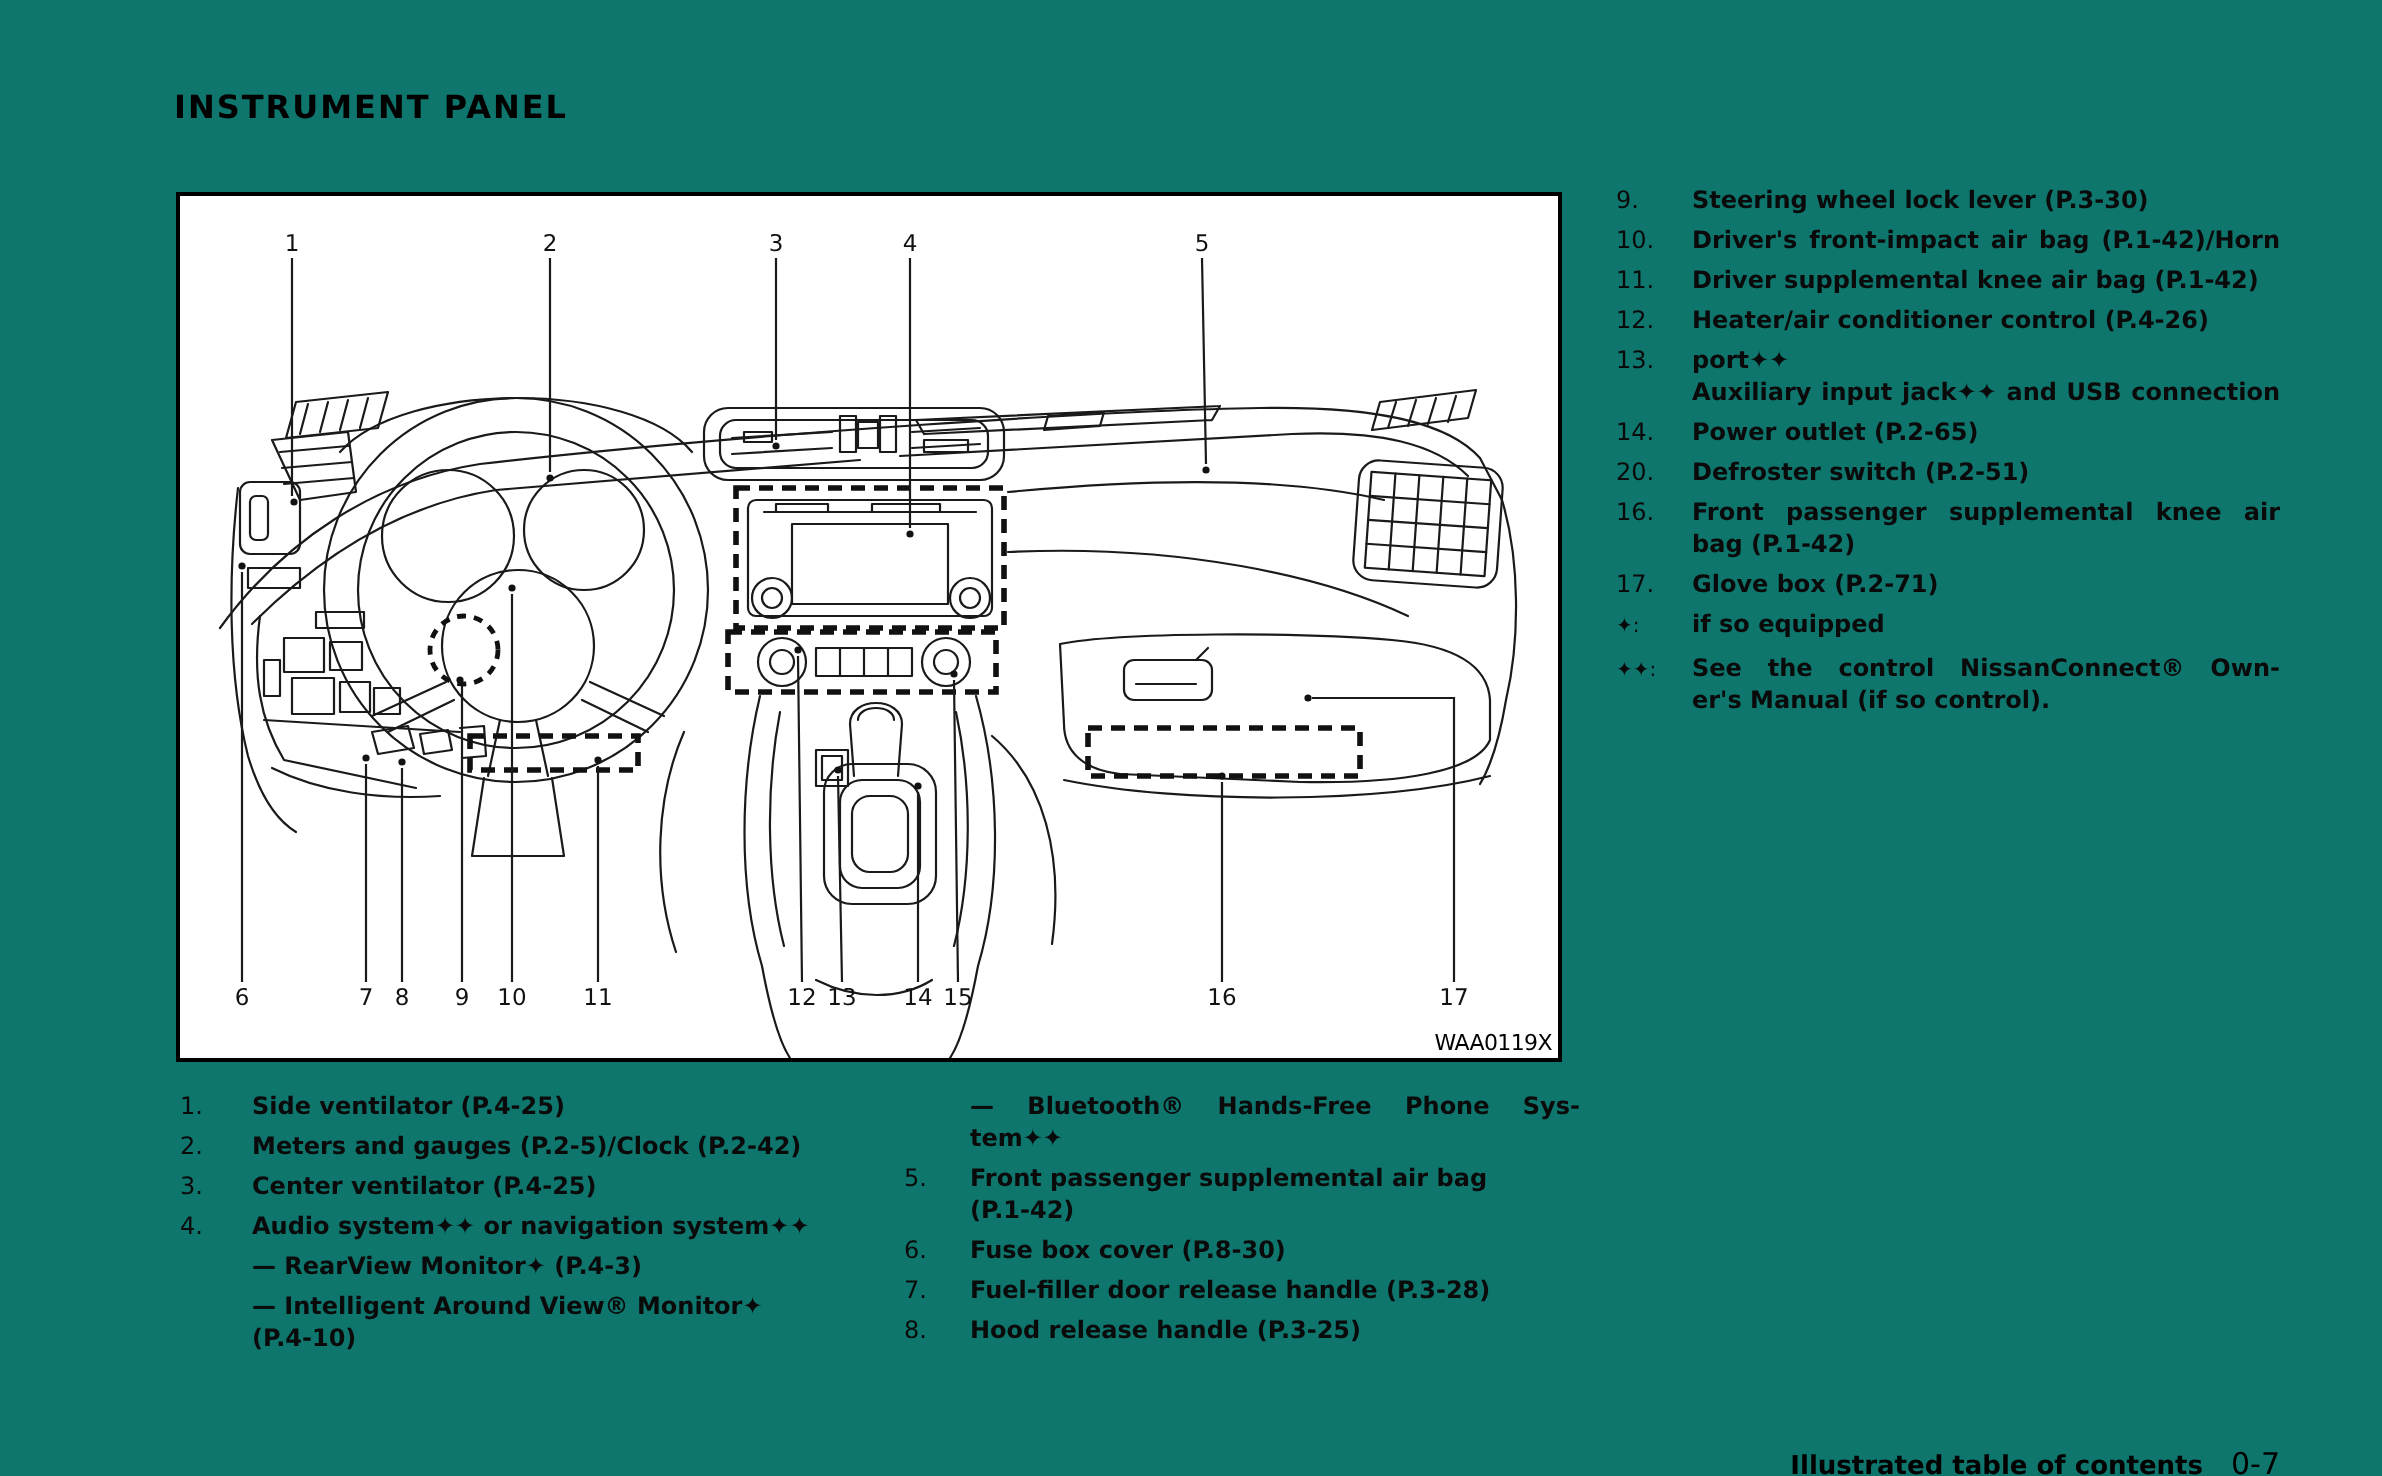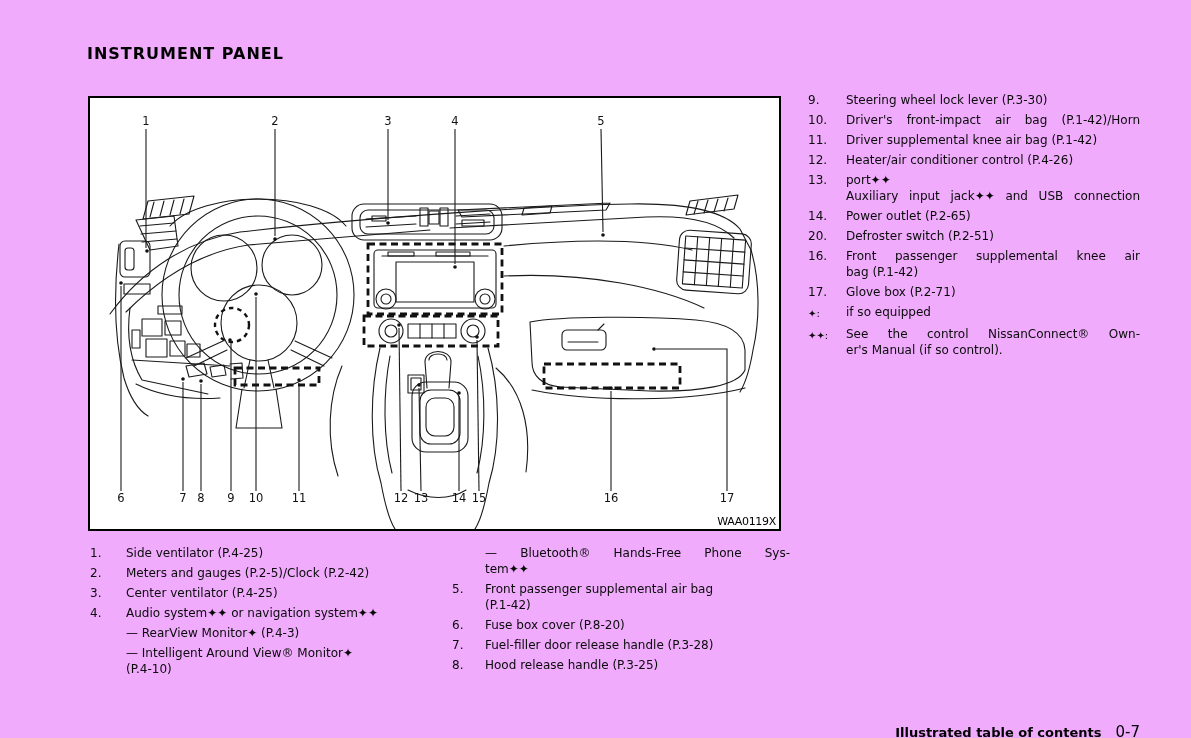--- a/index.html
+++ b/index.html
@@ -1,26 +1,26 @@
 <!DOCTYPE html>
 <html><head>
 <meta charset="utf-8">
 <style>
   html,body{margin:0;padding:0;}
   body{width:1191px;height:738px;background:#ffffff;position:relative;
        font-family:"DejaVu Sans","Liberation Sans",sans-serif;color:#000;overflow:hidden;}
-  .page{position:absolute;inset:0;background:#f0abfc;}
+  .page{position:absolute;inset:0;background:#0f766e;}
   .title{position:absolute;left:87px;top:44px;font-size:16px;font-weight:bold;letter-spacing:1px;}
   .fig{position:absolute;left:88px;top:96px;width:689px;height:431px;border:2px solid #000;background:#fff;}
   .fig svg{position:absolute;left:0;top:0;width:689px;height:431px;}
   .callout{position:absolute;transform:translate(-50%,-50%);font-size:11.5px;line-height:1;color:#111;}
   .figcode{position:absolute;right:3px;bottom:1px;font-size:11px;letter-spacing:-0.3px;}
   .legend{position:absolute;font-size:12px;line-height:16px;color:#0a0a0a;}
   .legend .row{display:flex;margin-bottom:4px;}
-  .legend .body{flex:1 1 auto;min-width:0;}
+  .legend .body{flex:1 1 auto;min-width:0;font-weight:bold;}
   .legend .ln{display:block;white-space:nowrap;}
   .legend .ln.jl{white-space:normal;text-align:justify;text-align-last:justify;}
   .col-right{left:808px;top:92px;width:332px;}
   .col-right .num{flex:0 0 38px;}
   .col-left{left:90px;top:545px;width:352px;}
   .col-left .num{flex:0 0 36px;}
   .col-mid{left:452px;top:545px;width:338px;}
   .col-mid .num{flex:0 0 33px;}
   .row.fn .num{font-size:10px;padding-top:2px;}
   .footer{position:absolute;right:51px;top:695px;display:flex;align-items:baseline;gap:14px;margin-top:28px;}
@@ -332,21 +332,21 @@
     <div class="row">
       <span class="num">5.</span>
       <span class="body">
         <span class="ln">Front passenger supplemental air bag</span>
         <span class="ln">(P.1-42)</span>
       </span>
     </div>
     <div class="row">
       <span class="num">6.</span>
       <span class="body">
-          <span class="ln">Fuse box cover (P.8-20)</span>
+          <span class="ln">Fuse box cover (P.8-30)</span>
         </span>
     </div>
     <div class="row">
       <span class="num">7.</span>
       <span class="body">
           <span class="ln">Fuel-filler door release handle (P.3-28)</span>
         </span>
     </div>
     <div class="row">
       <span class="num">8.</span>

